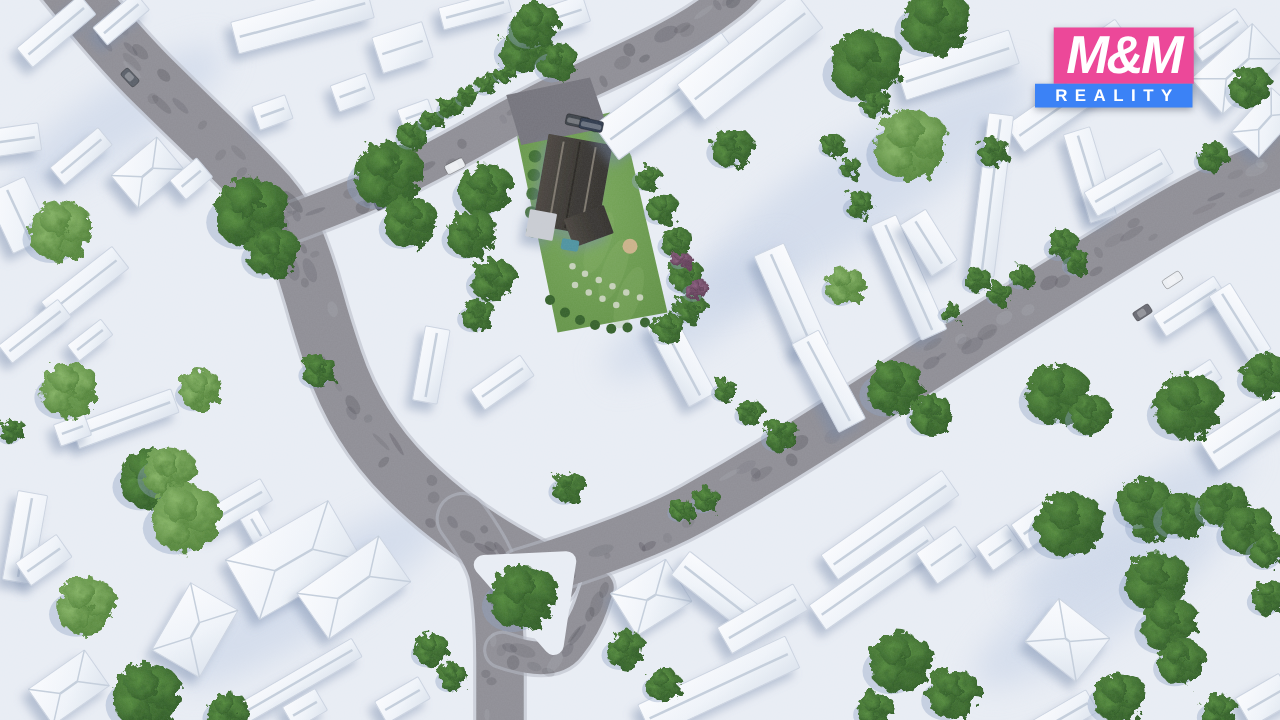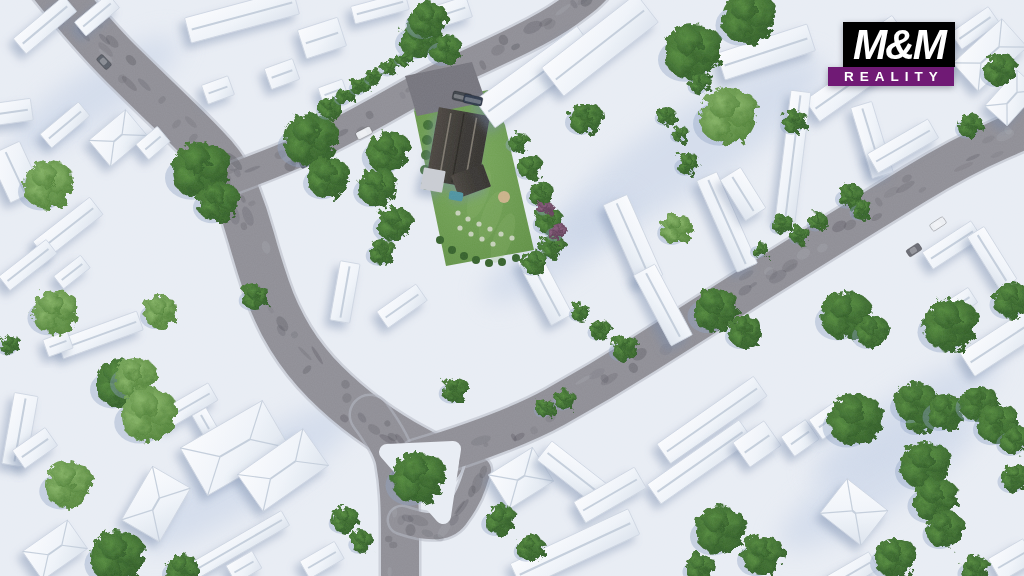--- a/index.html
+++ b/index.html
@@ -1331,20 +1331,20 @@
           <circle cx="1015" cy="440" r="15" fill="url(#tgradD)"></circle>
           <circle cx="1021.75" cy="436.25" r="9.3" fill="url(#tgradD)"></circle>
           <circle cx="1009" cy="444.5" r="8.25" fill="url(#tgradD)"></circle>
           <circle cx="1012.75" cy="434" r="7.5" fill="url(#tgradD)"></circle>
         </g>
       </g>
     <rect id="grainRect" x="0" y="0" width="1024" height="576" filter="url(#grain)"></rect>
   </svg>
 
   <div class="brand" style="left: 828px; top: 22px; width: 126px; height: 64px;">
-    <div class="top" style="left: 15px; top: 0px; width: 112px; height: 45px; background: #000000; color: rgb(255, 255, 255);">
+    <div class="top" style="left: 15px; top: 0px; width: 112px; height: 45px; background: #ec4899; color: rgb(255, 255, 255);">
       <span>M&amp;M</span>
     </div>
-    <div class="bottom" style="left: 0px; top: 45px; width: 126px; height: 19px; background: #701a75; color: rgb(255, 255, 255);">
+    <div class="bottom" style="left: 0px; top: 45px; width: 126px; height: 19px; background: #3b82f6; color: rgb(255, 255, 255);">
       <span>REALITY</span>
     </div>
   </div>
 </div>
 
 </body></html>

